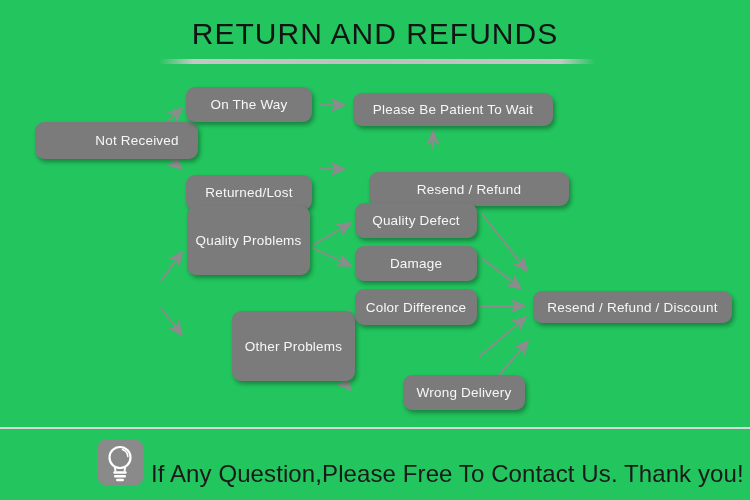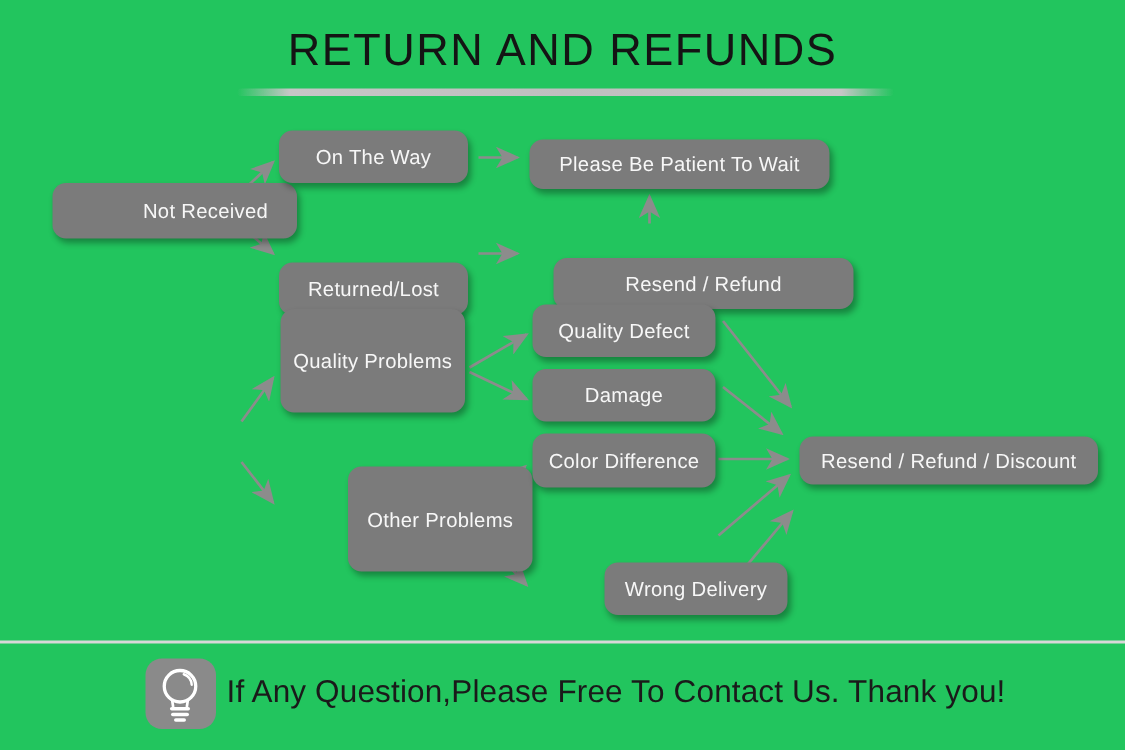--- a/index.html
+++ b/index.html
@@ -39,22 +39,22 @@
   .n-wrong-delivery{left:355px;top:375px;width:122px;height:35px;margin-left:48px;}
   .n-discount{left:533px;top:291px;width:199px;height:32px;}
   .divider{
     position:absolute;left:0;top:427px;width:750px;height:2px;background:#d8d8d8;
   }
   .bulb-badge{
     position:absolute;left:97px;top:439px;width:47px;height:47px;border-radius:11px;
     background:#8a8a8a;
   }
   .footer-text{
-    position:absolute;left:151px;top:448px;height:28px;display:flex;align-items:center;
-    font-size:21px;color:#1a1a1a;letter-spacing:.1px;white-space:nowrap;
+    position:absolute;left:151px;top:460px;height:28px;display:flex;align-items:center;
+    font-size:24px;color:#1a1a1a;letter-spacing:.1px;white-space:nowrap;
   }
 </style>
 </head>
 <body>
 
 <div class="canvas">
 
   <h1 class="page-title">RETURN AND REFUNDS</h1>
   <div class="title-shadow"></div>
 

